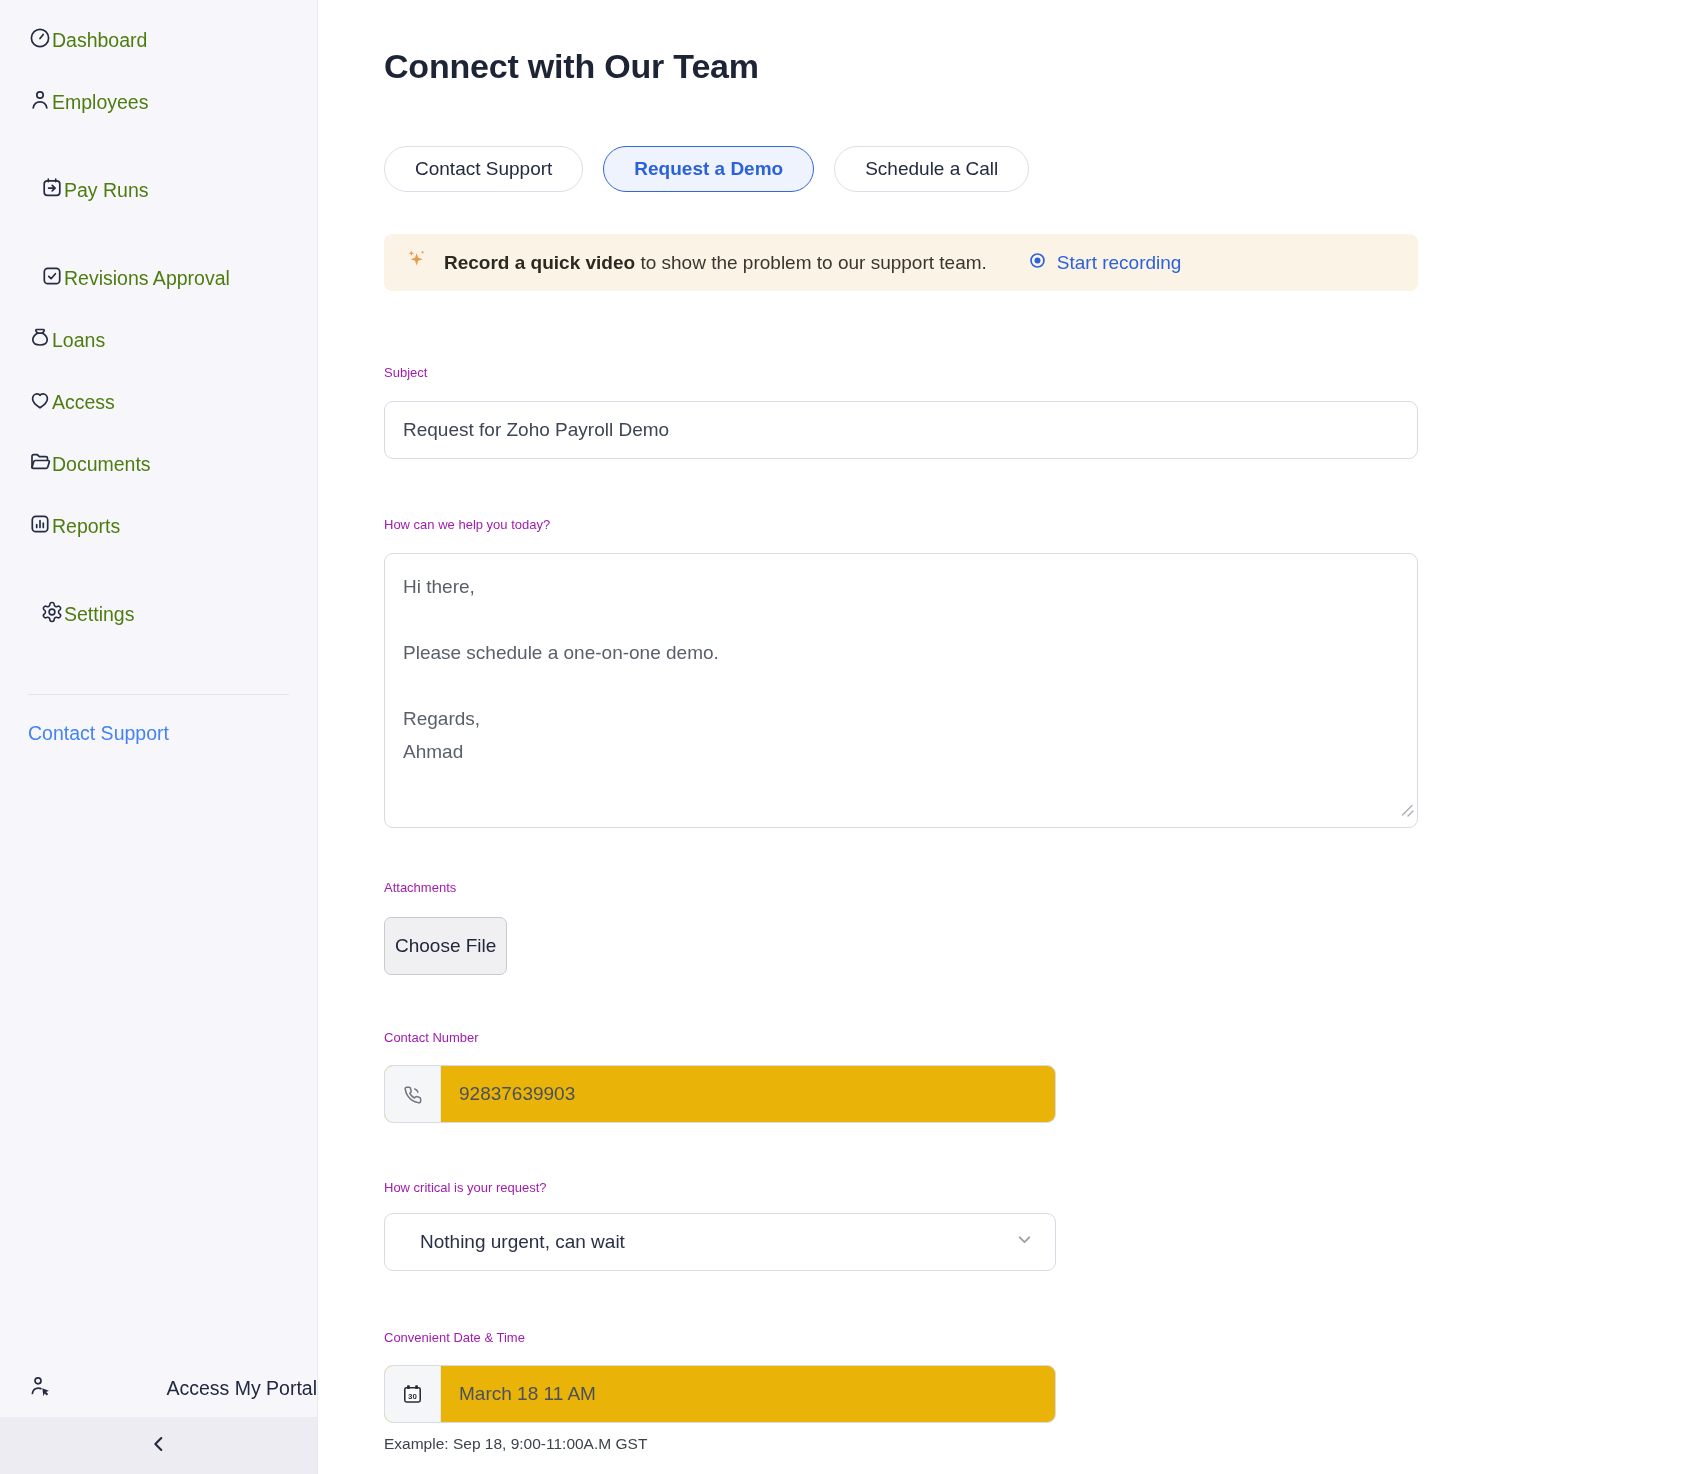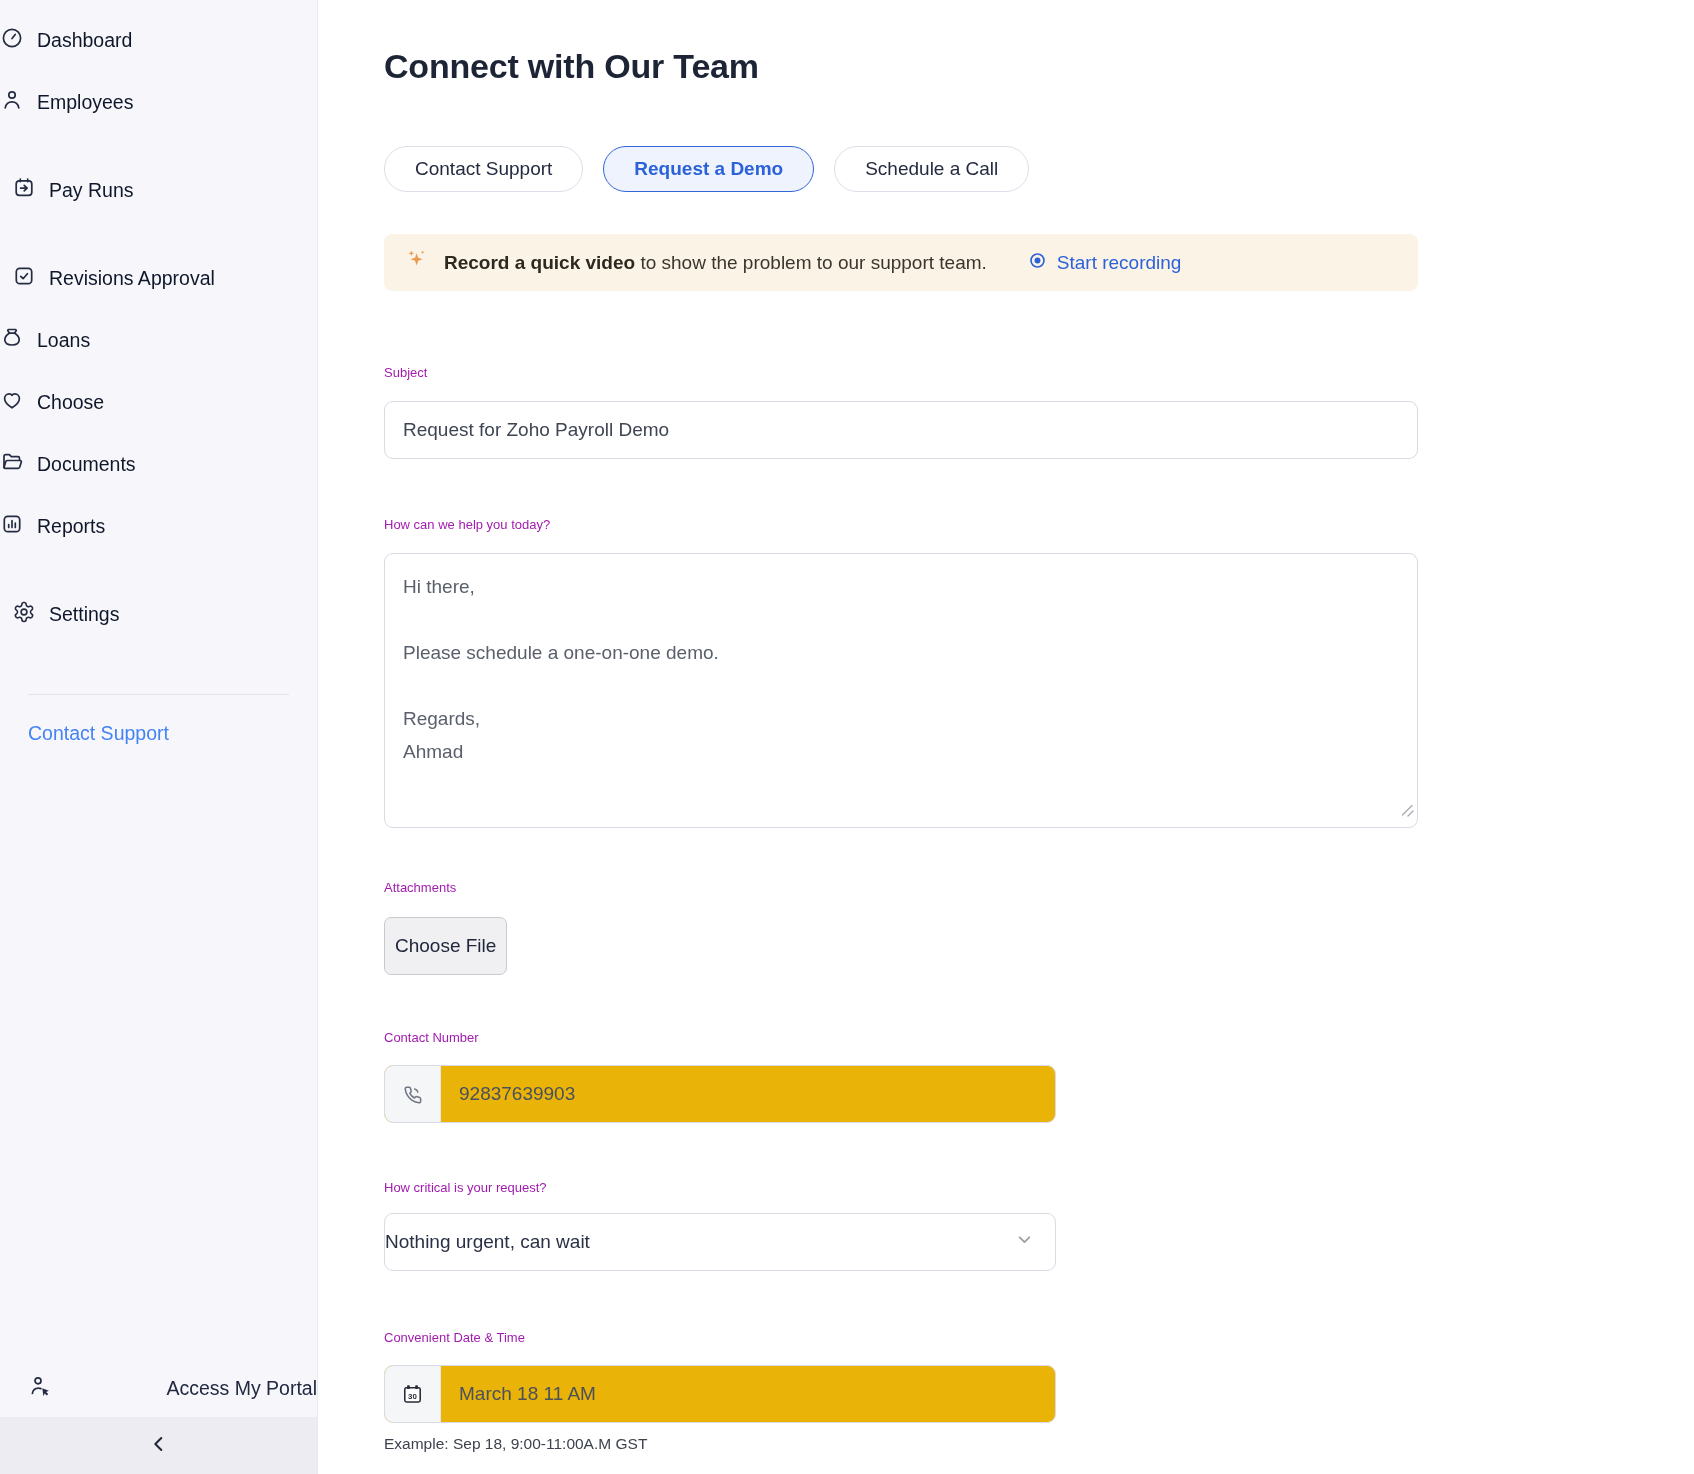--- a/index.html
+++ b/index.html
@@ -10,22 +10,22 @@
     font-family:"Liberation Sans","DejaVu Sans",sans-serif;
   }
 
   
   .sidebar {
     position:absolute; left:0; top:0; width:318px; height:100%;
     background:#f7f7fb; border-right:1px solid #e9e9f0;
   }
   .nav { padding-top:16px; }
   .nav-item {
-    display:flex; align-items:center; gap:13px; height:48px;
-    font-size:19.5px; color:#0f172a; cursor:pointer;
+    display:flex; align-items:center; height:48px;
+    padding-left:28px; font-size:19.5px; color:#4d7c0f; cursor:pointer;
     margin-top:14px;
   }
   .nav-item:first-child { margin-top:0; }
   .nav-item.group-gap { margin-top:40px;margin-left:12px; }
   .nav-item svg { width:24px; height:24px; flex:none; stroke:#242b42; }
   .sidebar-divider { border:none; border-top:1px solid #e4e4ec; margin:56px 28px 0 28px; }
   .contact-link {
     display:block; margin-top:27px; padding-left:28px;
     font-size:19.5px; color:#4383f4; cursor:pointer; text-decoration:none;
   }
@@ -99,21 +99,21 @@
   }
   .input-with-prefix input {
     flex:1; border:none; outline:none; font-size:19px; color:#4a505c;
     padding:0 0 0 18px; font-family:inherit; background:transparent;
   }
 
   .select-box {
     margin-top:13px; width:672px; height:58px;
     border:1px solid #d8dbe3; border-radius:9px; background:#fff;
     display:flex; align-items:center; justify-content:space-between;
-    padding:0 20px 0 0; font-size:19px; color:#2a3146; cursor:pointer;
+    padding:0 20px 0 35px; font-size:19px; color:#2a3146; cursor:pointer;
   }
 
   .helper-text { margin-top:12px; font-size:15.5px; color:#3c424e; }
 </style>
 </head>
 <body>
 
 <aside class="sidebar">
   <nav class="nav">
 
@@ -166,21 +166,21 @@
       </span>
       <span>Loans</span>
     </div>
 
     <div class="nav-item">
       <span>
         <svg viewBox="0 0 24 24" fill="none" stroke-width="1.7" stroke-linecap="round" stroke-linejoin="round">
             <path d="M12 19.8c-4.1-2.6-7.4-5.5-7.4-9 0-2.9 2-4.9 4.5-4.9 1.3 0 2.4.6 2.9 1.5.5-.9 1.6-1.5 2.9-1.5 2.5 0 4.5 2 4.5 4.9 0 3.5-3.3 6.4-7.4 9z"></path>
           </svg>
       </span>
-      <span>Choose</span>
+      <span>Access</span>
     </div>
 
     <div class="nav-item">
       <span>
         <svg viewBox="0 0 24 24" fill="none" stroke-width="1.7" stroke-linecap="round" stroke-linejoin="round">
             <path d="M4 17.6V6.2c0-.9.7-1.6 1.6-1.6h3.7l2 2.1h6.6c.9 0 1.6.7 1.6 1.6v1.2"></path>
             <path d="M4 17.6l1.7-5.9c.2-.7.9-1.2 1.6-1.2h13c.7 0 1.2.7 1 1.4l-1.5 5.2c-.2.7-.8 1.2-1.6 1.2H5c-.7 0-1.2-.5-1-1z" stroke-linejoin="round"></path>
           </svg>
       </span>
       <span>Documents</span>

